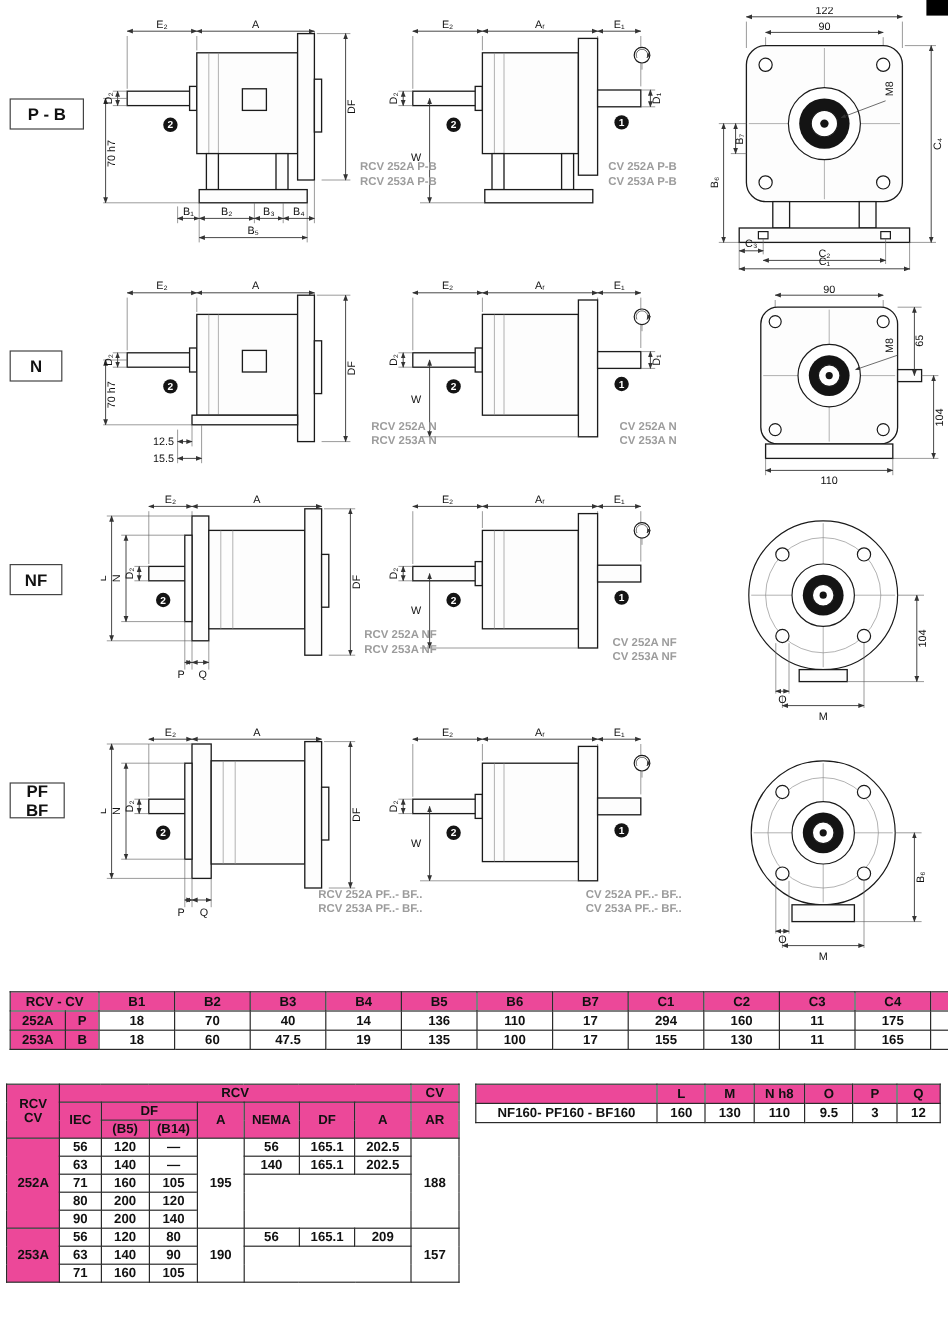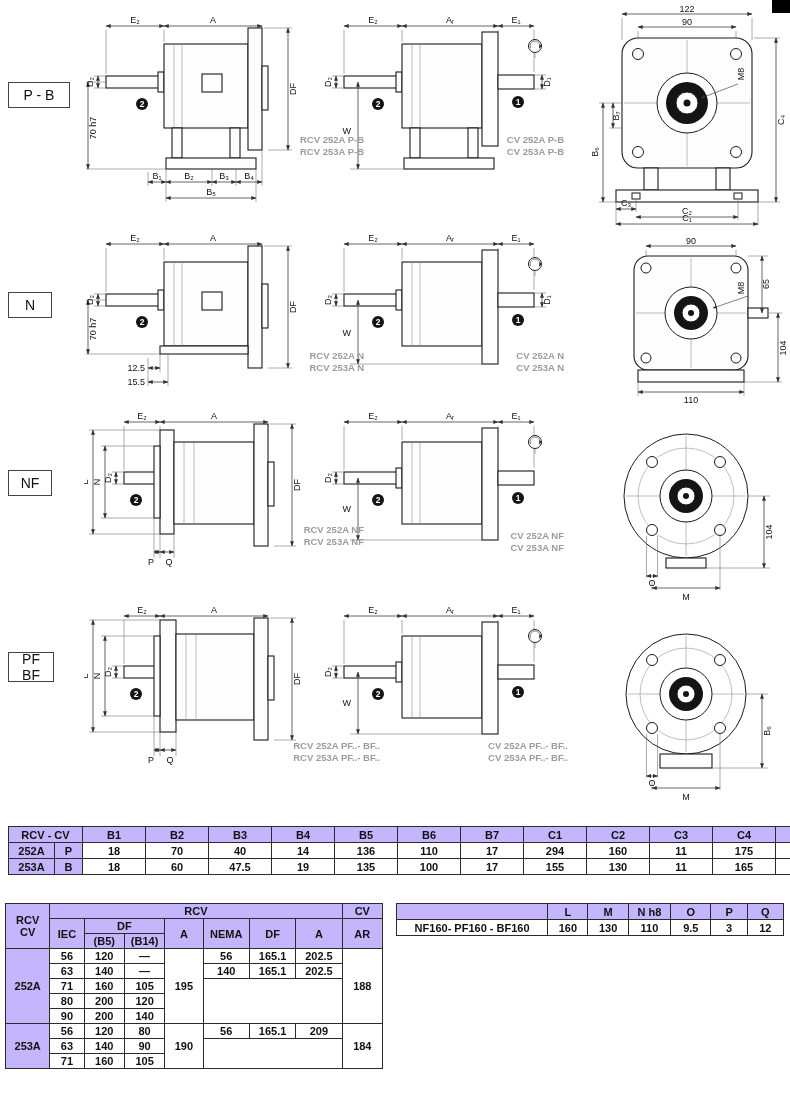--- a/index.html
+++ b/index.html
@@ -1,37 +1,37 @@
 <!DOCTYPE html>
 <html><head>
 <meta charset="utf-8">
 <style>
 *{margin:0;padding:0;box-sizing:border-box}
 html,body{background:#fff}
 body{width:790px;height:1098px;position:relative;font-family:"Liberation Sans",sans-serif;color:#111;overflow:hidden}
 .corner{position:absolute;right:0;top:0;width:18px;height:13px;background:#000}
 .row{position:absolute;left:0;width:790px}
-.typebox{position:absolute;border:1.5px solid #444;background:#fff;display:flex;flex-direction:column;align-items:center;justify-content:center;font-weight:normal;font-size:14px;line-height:1.15}
+.typebox{position:absolute;border:1.5px solid #444;background:#fff;display:flex;flex-direction:column;align-items:center;justify-content:center;font-weight:bold;font-size:14px;line-height:1.15}
 .drw{position:absolute}
 .cap{position:absolute;font-weight:bold;font-size:9.5px;color:#9c9c9c;text-align:right;line-height:12px;white-space:nowrap}
 svg text{font-family:"Liberation Sans",sans-serif}
 .d{font-size:9px;fill:#111}
 .dc{text-anchor:middle}
 .de{text-anchor:end}
 .bdg{font-size:8.5px;font-weight:bold;fill:#fff;text-anchor:middle}
 .ol{fill:#fdfdfd;stroke:#1b1b1b;stroke-width:1.1}
 .fw{fill:#fff;stroke:#1b1b1b;stroke-width:1}
 .fb{fill:#141414;stroke:none}
 .thin{stroke:#8a8a8a;stroke-width:.55;fill:none}
 .ext{stroke:#666;stroke-width:.55}
 .dim{stroke:#333;stroke-width:.75;fill:none;marker-start:url(#arr);marker-end:url(#arr)}
 .ldr{stroke:#333;stroke-width:.6;fill:none;marker-end:url(#arr)}
 table{border-collapse:collapse;font-size:11px;font-weight:bold;color:#111;table-layout:fixed;background:#fff}
 td{border:1px solid #2b2b2b;text-align:center;padding:1px 2px;height:16px;overflow:hidden}
-.hd{background:#c4b5fd}
+.hd{background:#ec4899}
 #t1{position:absolute;left:8px;top:826px;width:774px}
 #t2{position:absolute;left:5px;top:903px;width:378px}
 #t2 td{height:15px}
 #t3{position:absolute;left:396px;top:903px;width:388px}
 </style>
 </head>
 <body>
 
 <svg width="0" height="0" style="position:absolute">
 <defs>
@@ -606,21 +606,21 @@
         <line class="dim" x1="52.5" y1="164" x2="63.5" y2="164"></line>
       <line class="ext" x1="58" y1="168" x2="58" y2="178"></line>
         <line class="ext" x1="126" y1="122" x2="126" y2="178"></line>
         <line class="dim" x1="58" y1="176" x2="126" y2="176"></line>
     </g>
     <text class="d dc" transform="rotate(-90 176 119)" x="176" y="119">B₆</text>
     <text class="d dc" x="58" y="174">O</text>
     <text class="d dc" x="92" y="188">M</text>
   </svg>
 
-  <div class="cap" style="left:256px;top:146px;width:124px">
+  <div class="cap" style="left:228px;top:146px;width:124px">
       <div>RCV 252A PF..- BF..</div>
       <div>RCV 253A PF..- BF..</div>
     </div>
   <div class="cap" style="left:444px;top:146px;width:124px">
       <div>CV 252A PF..- BF..</div>
       <div>CV 253A PF..- BF..</div>
     </div>
 </div>
 
 <table id="t1">
@@ -762,21 +762,21 @@
   </tr>
   <tr>
     <td class="hd" rowspan="3">253A</td>
     <td>56</td>
     <td>120</td>
     <td>80</td>
     <td rowspan="3">190</td>
     <td>56</td>
     <td>165.1</td>
     <td>209</td>
-    <td rowspan="3">184</td>
+    <td rowspan="3">157</td>
   </tr>
   <tr>
     <td>63</td>
     <td>140</td>
     <td>90</td>
     <td colspan="3" rowspan="2"></td>
   </tr>
   <tr>
     <td>71</td>
     <td>160</td>

